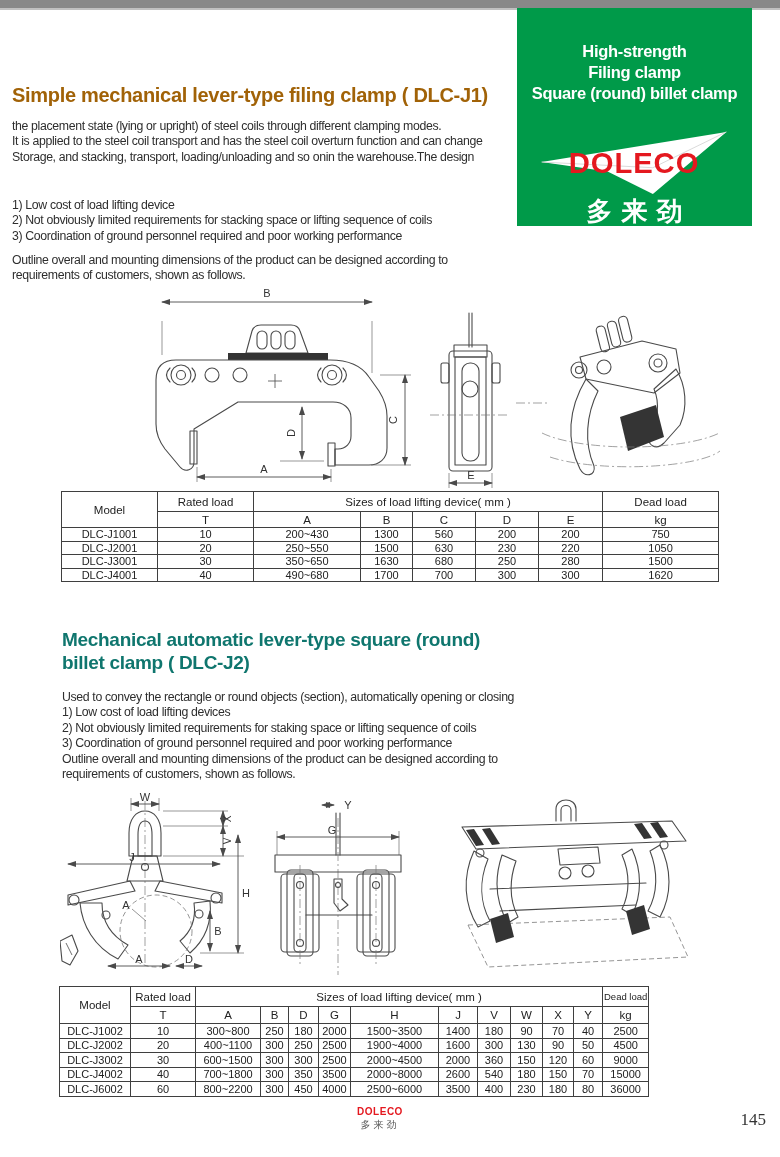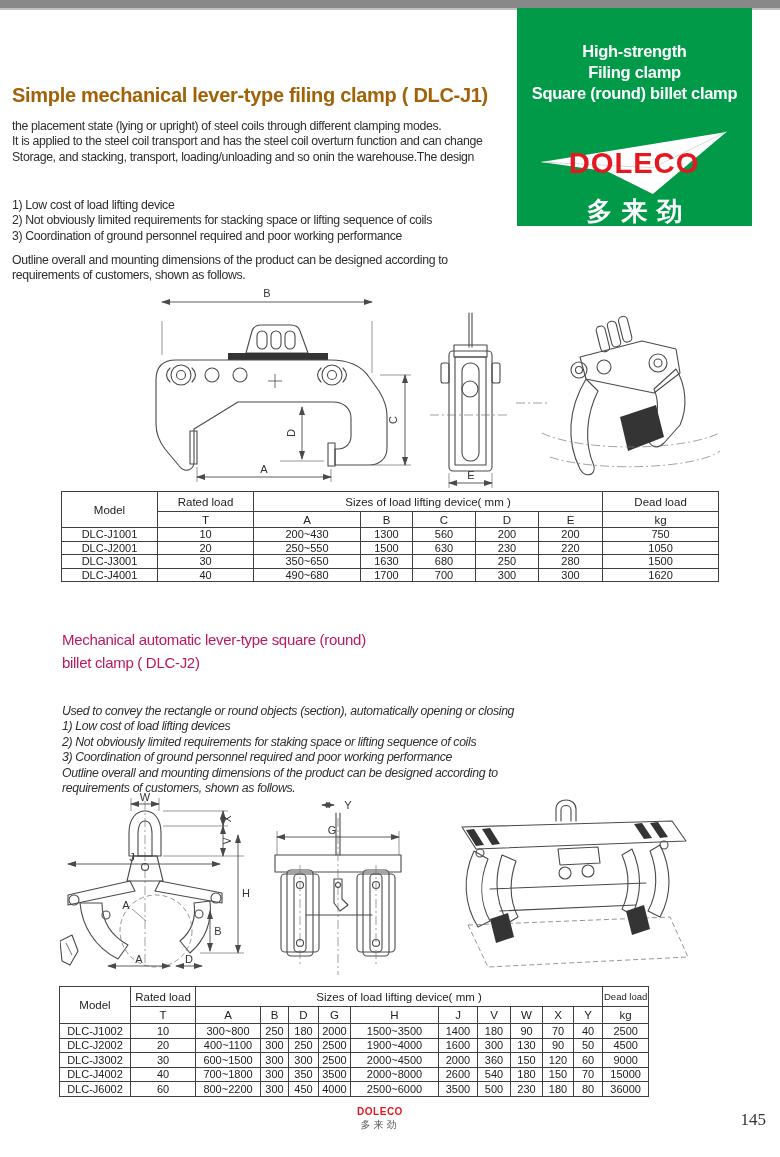--- a/index.html
+++ b/index.html
@@ -21,22 +21,22 @@
   .logo-wrap{position:absolute;left:22px;top:122px;width:190px;height:66px;}
   .cnname{position:absolute;left:0;width:100%;top:186px;color:#fff;font-size:26px;letter-spacing:9px;text-indent:9px;font-weight:bold;}
 
   
   .title1{position:absolute;left:12px;top:76px;font-size:20px;font-weight:bold;color:#a16207;letter-spacing:-0.3px;white-space:nowrap;}
   .bodytext{position:absolute;font-size:12.3px;letter-spacing:-0.35px;color:#2e2e2e;}
   .bodytext .tline{line-height:15.4px;white-space:nowrap;}
   .p1{left:12px;top:111px;}
   .feat1{left:12px;top:190px;}
   .p2{left:12px;top:245px;}
-  .title2{position:absolute;left:62px;top:620px;font-size:15px;font-weight:normal;color:#be185d;letter-spacing:-0.3px;line-height:23px;}
-  .body2{left:62px;top:696px;font-style:italic;}
+  .title2{position:absolute;left:62px;top:620px;font-size:19px;font-weight:bold;color:#0f766e;letter-spacing:-0.3px;line-height:23px;}
+  .body2{left:62px;top:682px;}
 
   
   table.spec{position:absolute;border-collapse:collapse;table-layout:fixed;background:#fff;}
   table.spec td,table.spec th{border:1px solid #3f3f3f;text-align:center;vertical-align:middle;padding:0;font-weight:normal;color:#222;}
   table.spec th{font-size:11.5px;}
   table.spec td{font-size:11px;}
   .t1{left:61px;top:483px;width:657px;}
   .t1 tr.hrow1{height:20px;}
   .t1 tr.hrow2{height:16px;}
   .t2{left:59px;top:978px;width:589px;}
@@ -499,21 +499,21 @@
         </tr>
         <tr>
           <td>DLC-J6002</td>
           <td>60</td>
           <td>800~2200</td>
           <td>300</td>
           <td>450</td>
           <td>4000</td>
           <td>2500~6000</td>
           <td>3500</td>
-          <td>500</td>
+          <td>400</td>
           <td>230</td>
           <td>180</td>
           <td>80</td>
           <td>36000</td>
         </tr>
       </tbody>
   </table>
 
   <div class="footer-logo">
     <div class="fl-en">DOLECO</div>

